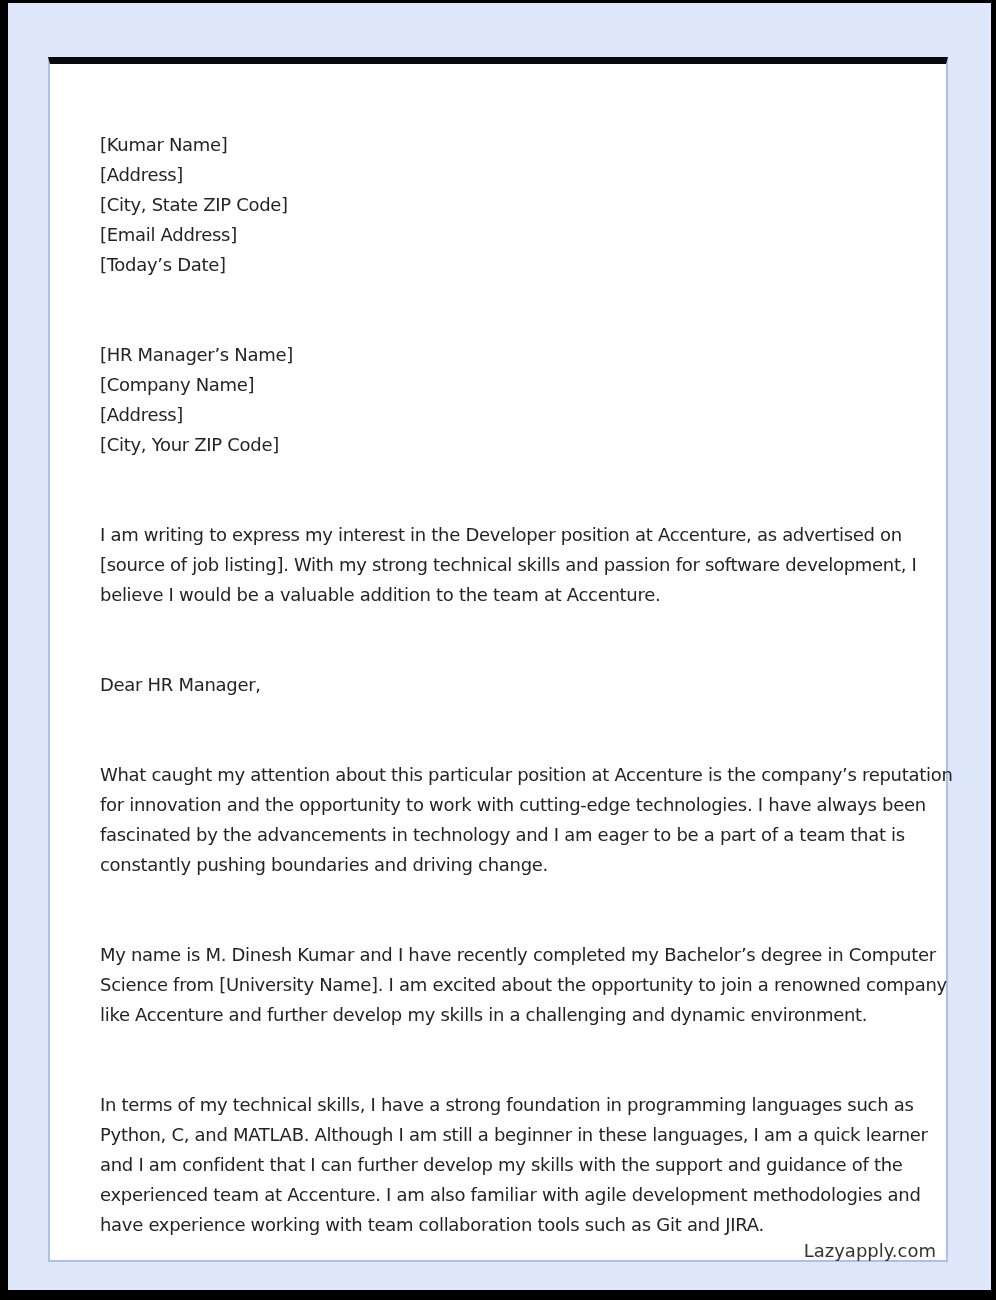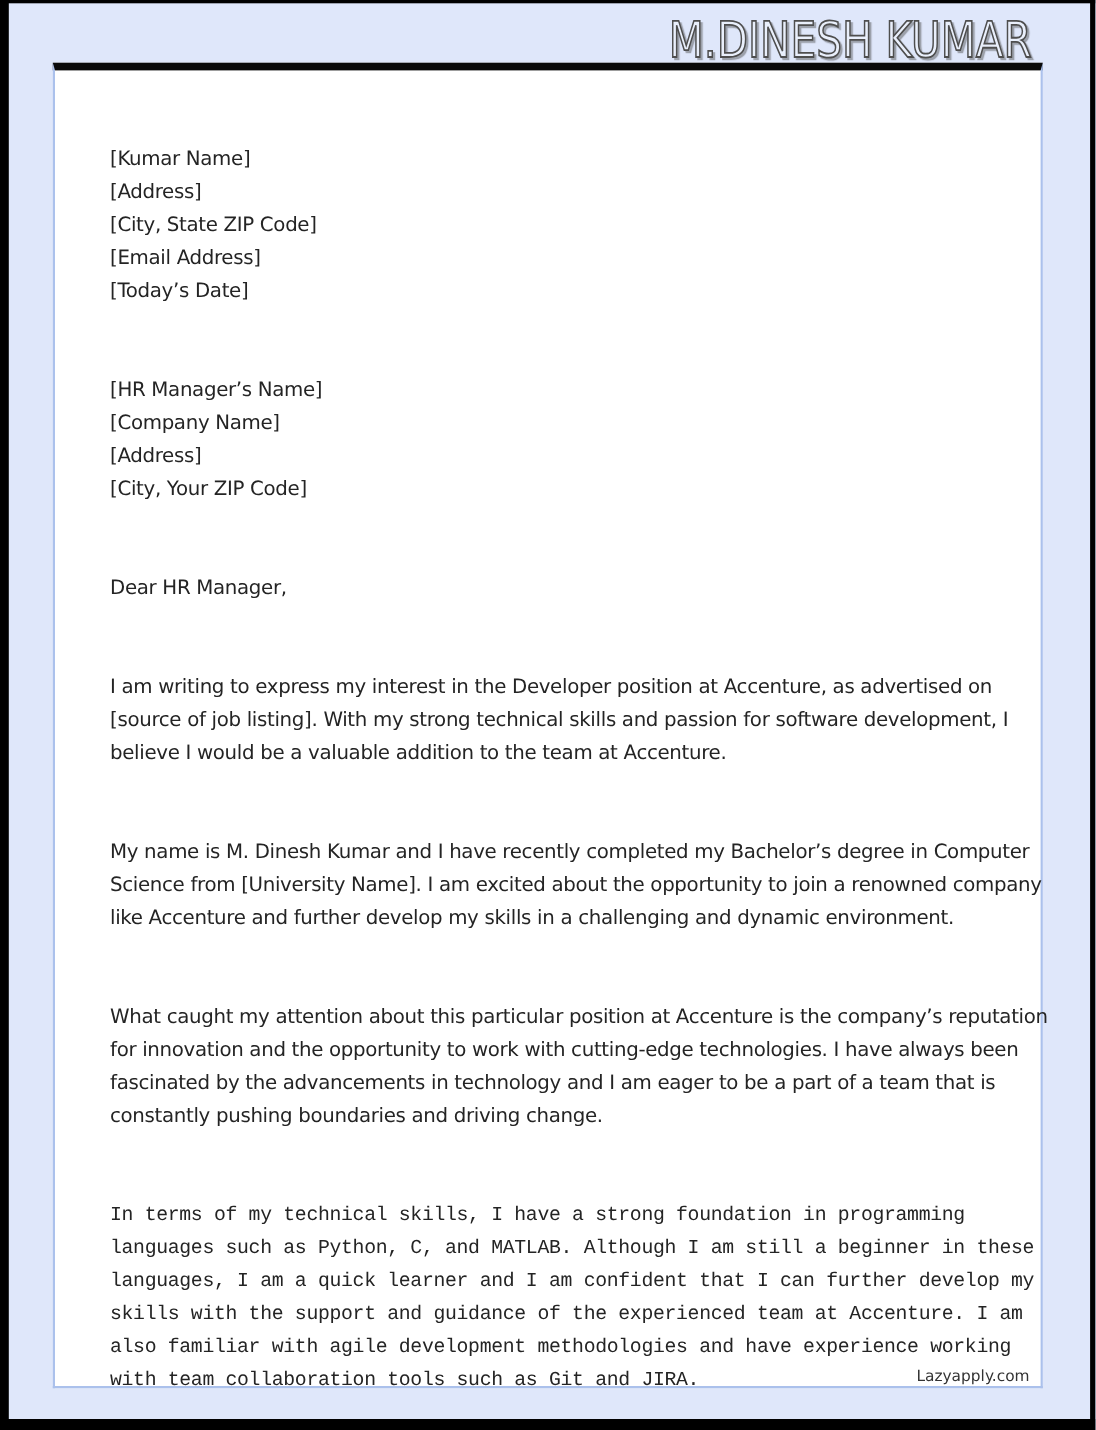--- a/index.html
+++ b/index.html
@@ -54,59 +54,54 @@
     top: 100px;
     width: 860px;
     z-index: 2;
     color: #242424;
     font-size: 18px;
     line-height: 30px;
     letter-spacing: -0.3px;
     white-space: pre-line;
   }
   .content p { margin: 0 0 30px 0; }
-  .content p:last-child { margin-bottom: 0; font-family: Liberation Mono, monospace; }
+  .content p:last-child { margin-bottom: 0; }
 
   .watermark {
     position: absolute;
     top: 1242px;
     right: 60px;
     z-index: 2;
     color: #333333;
-    font-size: 14px;
+    font-size: 18px;
     line-height: 18px;
   }
 </style>
 </head>
 <body>
 
 <div class="frame">
 
-  <div class="header-name-wrap">
-    <svg width="345" height="60">
-      <text x="340" y="52" text-anchor="end" font-size="45" textLength="330" lengthAdjust="spacingAndGlyphs" fill="#e9effb" stroke="#4e4e4e" stroke-width="1.6">M.DINESH KUMAR</text>
-    </svg>
-  </div>
 
   <div class="page"></div>
 
   <div class="content">
     <p>[Kumar Name]
 [Address]
 [City, State ZIP Code]
 [Email Address]
 [Today’s Date]</p>
     <p>[HR Manager’s Name]
 [Company Name]
 [Address]
 [City, Your ZIP Code]</p>
+    <p>I am writing to express my interest in the Developer position at Accenture, as advertised on [source of job listing]. With my strong technical skills and passion for software development, I believe I would be a valuable addition to the team at Accenture.</p>
     <p>Dear HR Manager,</p>
-    <p>I am writing to express my interest in the Developer position at Accenture, as advertised on [source of job listing]. With my strong technical skills and passion for software development, I believe I would be a valuable addition to the team at Accenture.</p>
+    <p>What caught my attention about this particular position at Accenture is the company’s reputation for innovation and the opportunity to work with cutting-edge technologies. I have always been fascinated by the advancements in technology and I am eager to be a part of a team that is constantly pushing boundaries and driving change.</p>
     <p>My name is M. Dinesh Kumar and I have recently completed my Bachelor’s degree in Computer Science from [University Name]. I am excited about the opportunity to join a renowned company like Accenture and further develop my skills in a challenging and dynamic environment.</p>
-    <p>What caught my attention about this particular position at Accenture is the company’s reputation for innovation and the opportunity to work with cutting-edge technologies. I have always been fascinated by the advancements in technology and I am eager to be a part of a team that is constantly pushing boundaries and driving change.</p>
     <p>In terms of my technical skills, I have a strong foundation in programming languages such as Python, C, and MATLAB. Although I am still a beginner in these languages, I am a quick learner and I am confident that I can further develop my skills with the support and guidance of the experienced team at Accenture. I am also familiar with agile development methodologies and have experience working with team collaboration tools such as Git and JIRA.</p>
     
     
   </div>
 
   <div class="watermark">Lazyapply.com</div>
 
   <div class="edge edge-top"></div>
   <div class="edge edge-left"></div>
   <div class="edge edge-right"></div>

